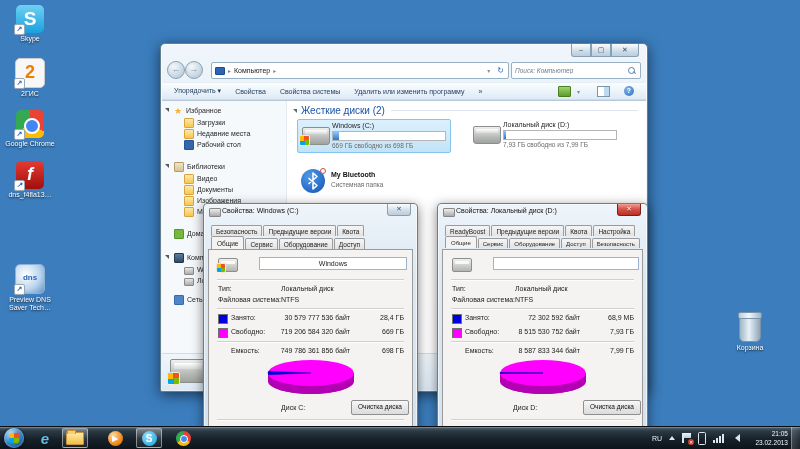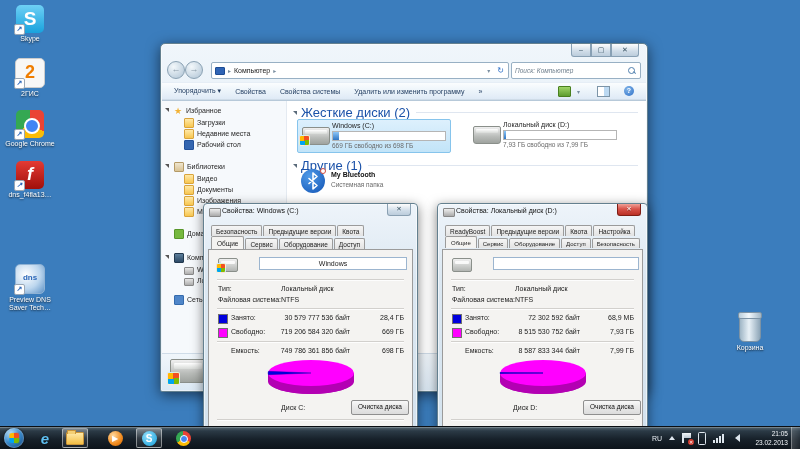--- a/index.html
+++ b/index.html
@@ -60,21 +60,21 @@
   .sico.desktop{background:#3466b0;border:1px solid #24529b}
   .sico.lib{background:linear-gradient(180deg,#efe6cf,#d9c394);border:1px solid #b49a66}
   .sico.home{background:#76b83f;border:1px solid #58962a}
   .sico.computer{background:linear-gradient(180deg,#5d7f9c,#2c4a66);border:1px solid #22394f}
   .sico.drive{background:linear-gradient(180deg,#e7e7e7,#adadad);border:1px solid #8a8a8a;height:6px;margin-top:2px}
   .sico.net{background:#4f86c9;border:1px solid #356bad}
   .exp{width:0;height:0;border-top:4px solid #555;border-left:4px solid transparent;position:absolute}
   .main{left:125px;top:0;right:0;bottom:0}
   .ghead{position:absolute;display:flex;align-items:center;width:100%}
   .ghead .tri{width:0;height:0;border-top:4px solid #5a6a7a;border-left:4px solid transparent;margin:0 4px 0 6px}
-  .ghead .gt{font-size:13px;color:#1a51a8}
+  .ghead .gt{font-size:10px;color:#1a51a8}
   .ghead .rule{flex:1;height:1px;background:#dfe6f0;margin:0 8px 0 6px}
   .tile{position:absolute;height:32px;border-radius:2px}
   .tile.sel{background:linear-gradient(180deg,#ddf0fd,#c2e4f8);border:1px solid #86c4ec}
   .driveico{position:absolute;width:26px;height:16px;background:linear-gradient(180deg,#f0f0f0,#b9bcb9 60%,#9fa39f);border:1px solid #8a8f8a;border-radius:2px 2px 3px 3px}
   .driveico:before{content:"";position:absolute;left:2px;top:2px;right:2px;height:4px;background:linear-gradient(180deg,#fff,#d7dad7);border-radius:1px}
   .winflag{position:absolute;width:9px;height:9px;border-radius:2px;background:conic-gradient(#f25022 0 25%,#7fba00 0 50%,#00a4ef 0 75%,#ffb900 0);left:-4px;bottom:-2px;border:1px solid rgba(255,255,255,.8)}
   .dname{position:absolute;font-size:7px;color:#1e1e1e;white-space:nowrap}
   .dbar{position:absolute;width:112px;height:8px;border:1px solid #b5b5b5;background:#fff}
   .dbar .fill{height:100%;background:linear-gradient(180deg,#8cc6f7,#2f76c4)}
   .dfree{position:absolute;font-size:6.5px;color:#6a6a6a;white-space:nowrap}
@@ -296,25 +296,20 @@
         <div class="dfree" style="left:34px;top:22px">669 ГБ свободно из 698 ГБ</div>
       </div>
       <div class="tile" style="left:182px;top:18px;width:160px">
         <div class="driveico" style="left:4px;top:7px"></div>
         <div class="dname" style="left:34px;top:2px">Локальный диск (D:)</div>
         <div class="dbar" style="left:34px;top:11px">
             <div class="fill" style="width:1.5%"></div>
           </div>
         <div class="dfree" style="left:34px;top:22px">7,93 ГБ свободно из 7,99 ГБ</div>
       </div>
-      <div class="ghead" style="top:57px">
-        <span class="tri"></span>
-        <span class="gt">Другие (1)</span>
-        <span class="rule"></span>
-      </div>
       <div>
         <div class="btico" style="left:14px;top:68px">
           <svg width="24" height="24" viewBox="0 0 24 24">
               <path d="M12 4 v16 M12 4 l4 3.5 -8 7 M12 20 l4 -3.5 -8 -7" stroke="#fff" stroke-width="1.6" fill="none" stroke-linecap="round" stroke-linejoin="round"></path>
             </svg>
           <span class="btdot"></span>
         </div>
         <div class="btname" style="left:44px;top:70px">My Bluetooth</div>
         <div class="btdesc" style="left:44px;top:80px">Системная папка</div>
       </div>

